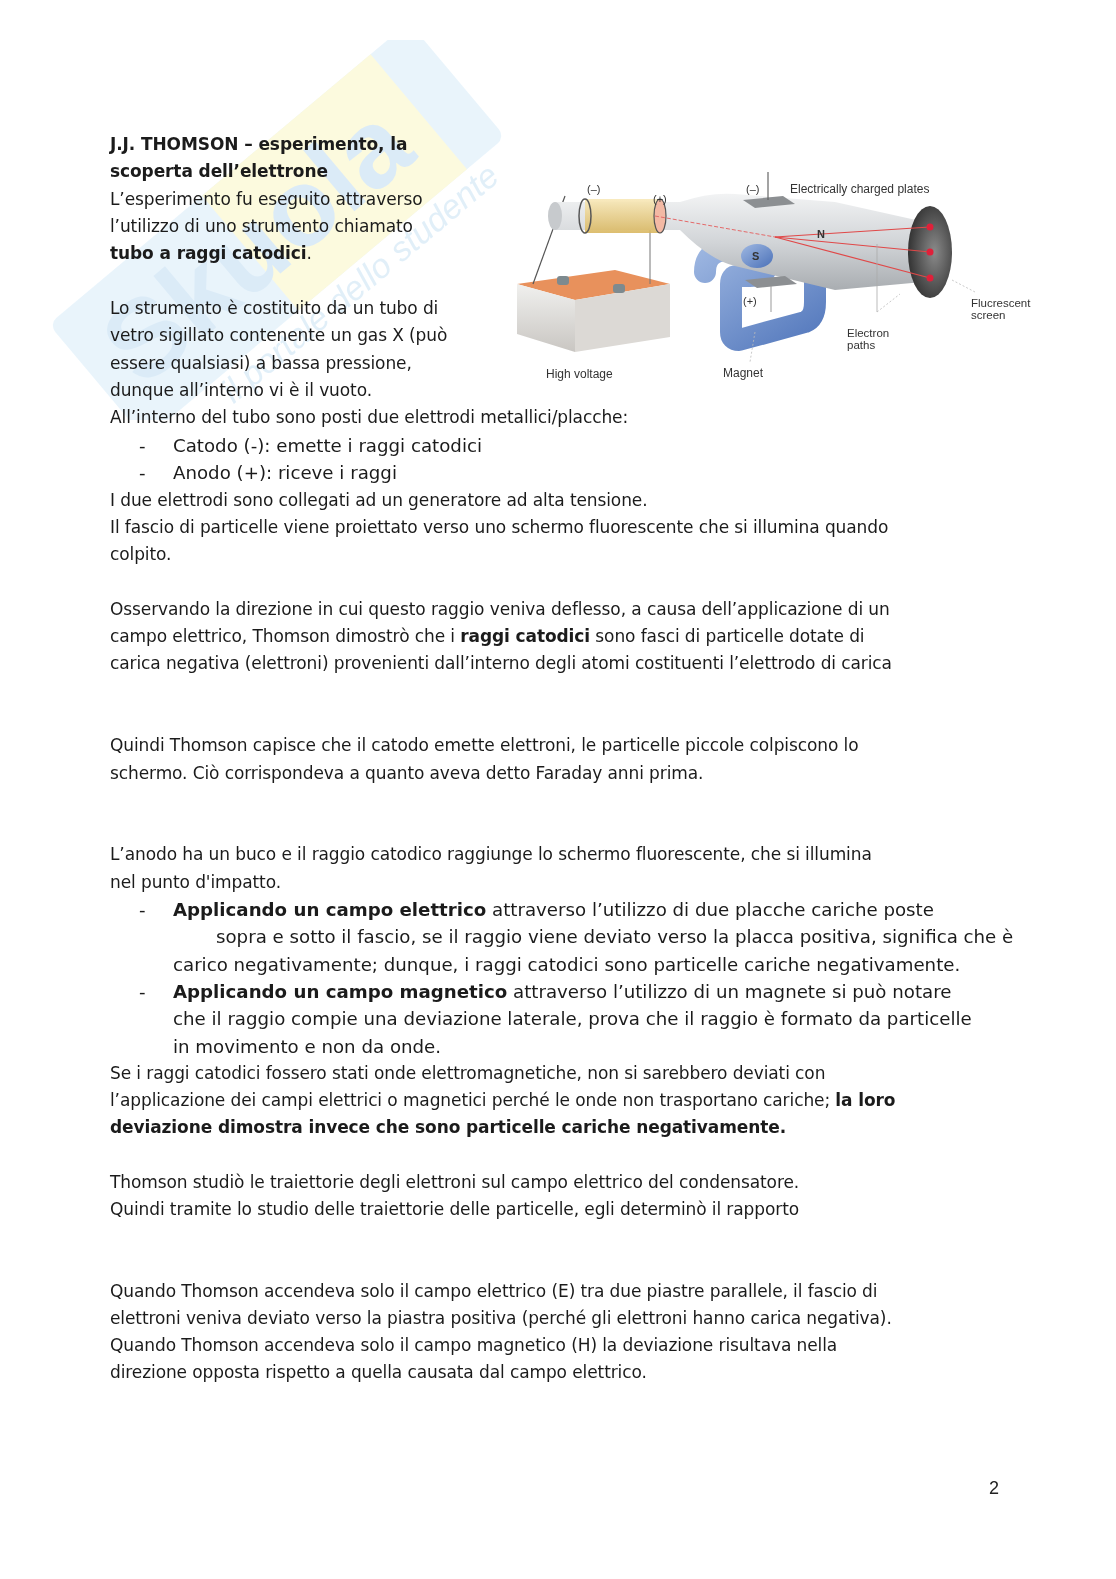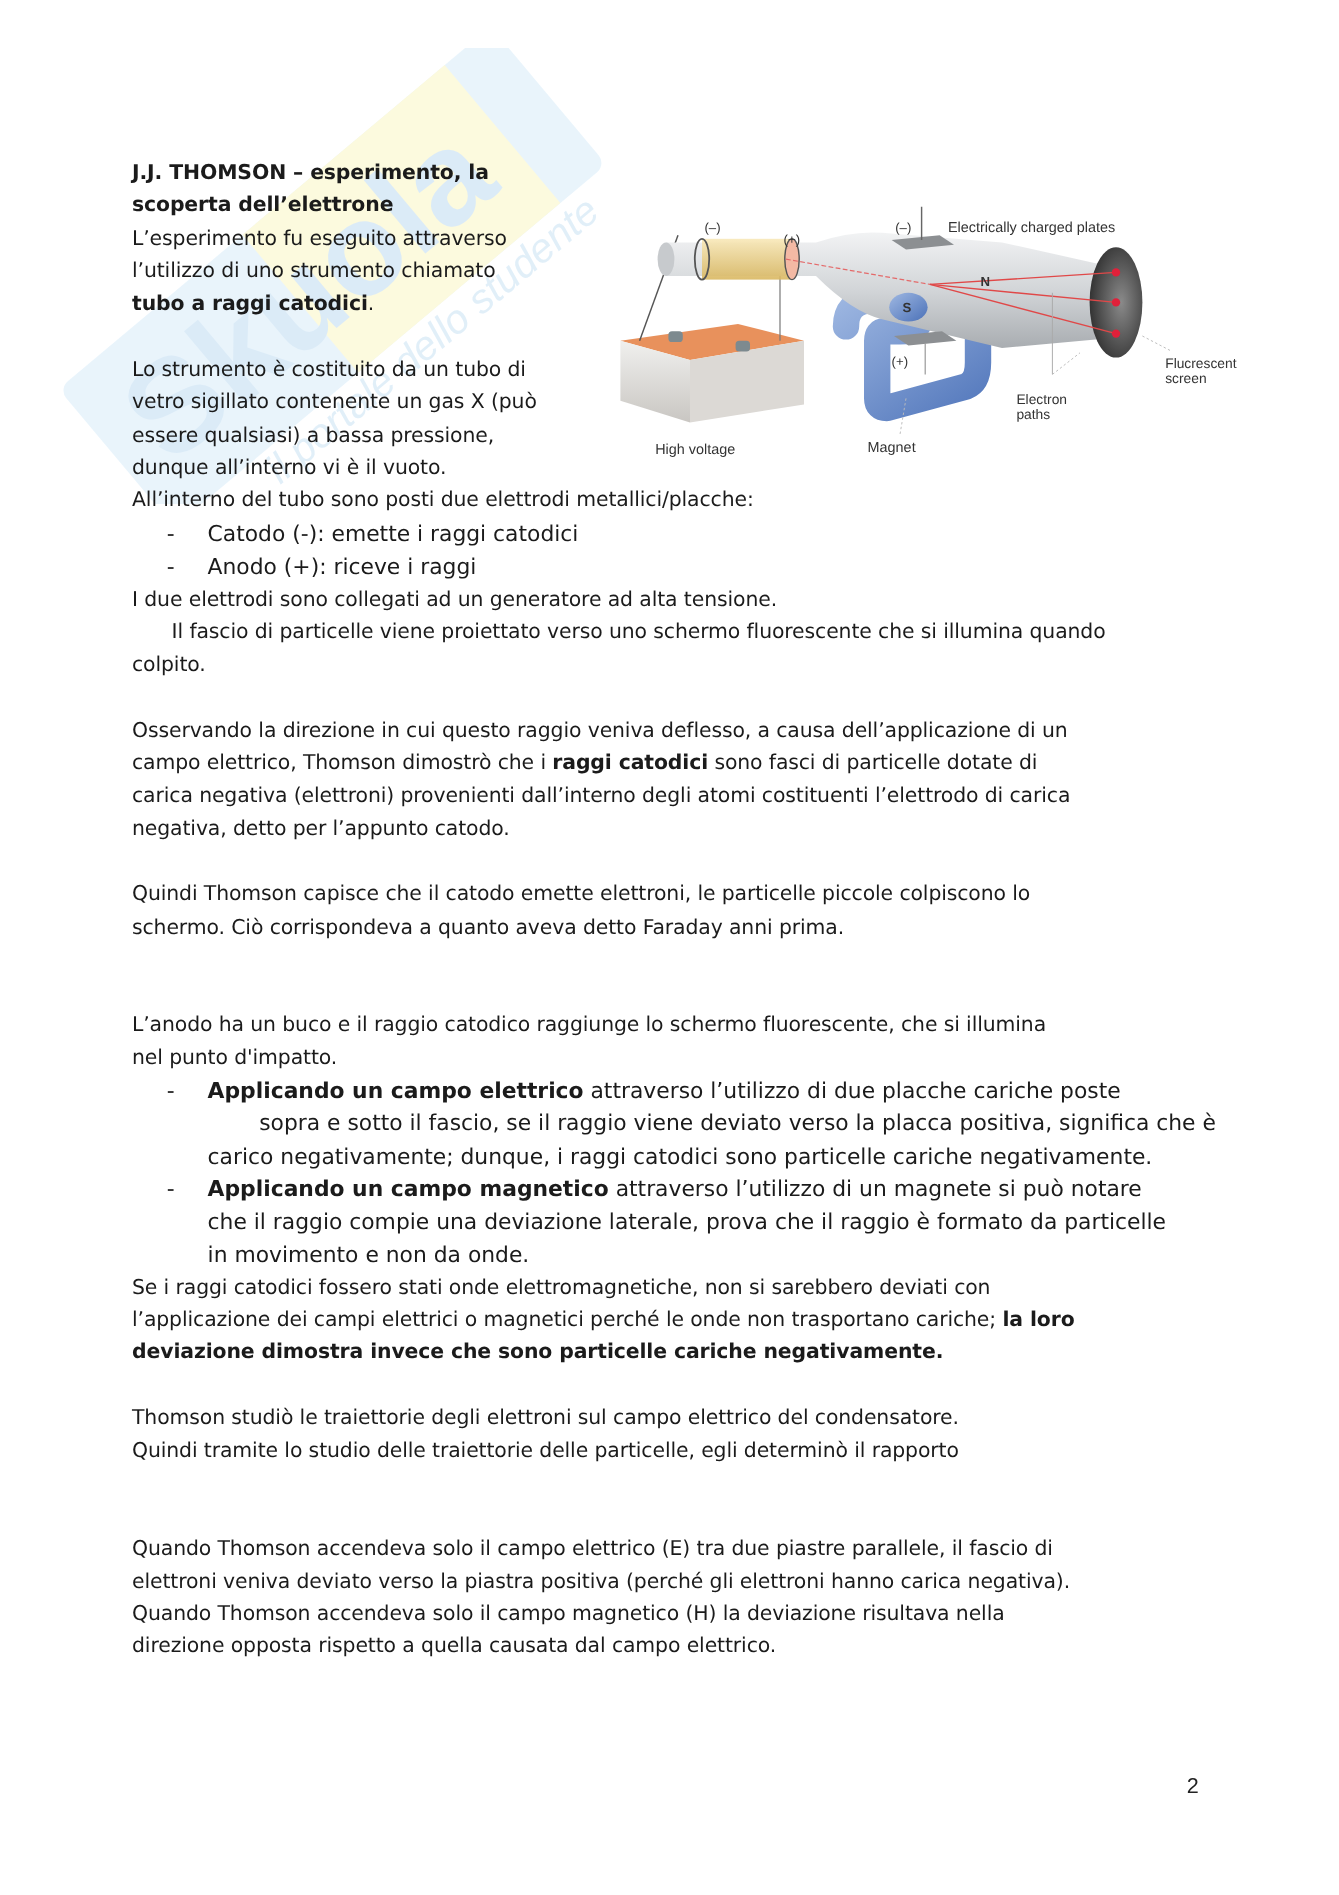--- a/index.html
+++ b/index.html
@@ -55,29 +55,28 @@
   <div class="li" style="top:432px; left:0; width:1116px;">
     <span class="dash">-</span>
     <span class="li-body">Catodo (-): emette i raggi catodici</span>
   </div>
   <div class="li" style="top:459px; left:0; width:1116px;">
     <span class="dash">-</span>
     <span class="li-body">Anodo (+): riceve i raggi</span>
   </div>
 
   <div class="txt" style="top:487px;">I due elettrodi sono collegati ad un generatore ad alta tensione.</div>
-  <div class="txt" style="top:514px;margin-left:33px;">Il fascio di particelle viene proiettato verso uno schermo fluorescente che si illumina quando</div>
+  <div class="txt" style="top:514px;">Il fascio di particelle viene proiettato verso uno schermo fluorescente che si illumina quando</div>
   <div class="txt" style="top:541px;">colpito.</div>
 
   <div class="txt" style="top:596px;text-align:right;">Osservando la direzione in cui questo raggio veniva deflesso, a causa dell’applicazione di un</div>
   <div class="txt" style="top:623px;">
     <span>campo elettrico, Thomson dimostrò che i </span><b>raggi catodici</b><span> sono fasci di particelle dotate di</span>
   </div>
   <div class="txt" style="top:650px;text-align:right;">carica negativa (elettroni) provenienti dall’interno degli atomi costituenti l’elettrodo di carica</div>
-  <div class="txt" style="top:678px;">negativa, detto per l’appunto catodo.</div>
 
   <div class="txt" style="top:732px;">Quindi Thomson capisce che il catodo emette elettroni, le particelle piccole colpiscono lo</div>
   <div class="txt" style="top:760px;">schermo. Ciò corrispondeva a quanto aveva detto Faraday anni prima.</div>
 
   <div class="txt" style="top:841px;">L’anodo ha un buco e il raggio catodico raggiunge lo schermo fluorescente, che si illumina</div>
   <div class="txt" style="top:869px;">nel punto d'impatto.</div>
 
   <div class="li" style="top:896px; left:0; width:1116px; height:82px;">
     <span class="dash">-</span>
     <span class="li-body" style="top:0;"><b>Applicando un campo elettrico</b><span> attraverso l’utilizzo di due placche cariche poste</span></span>

